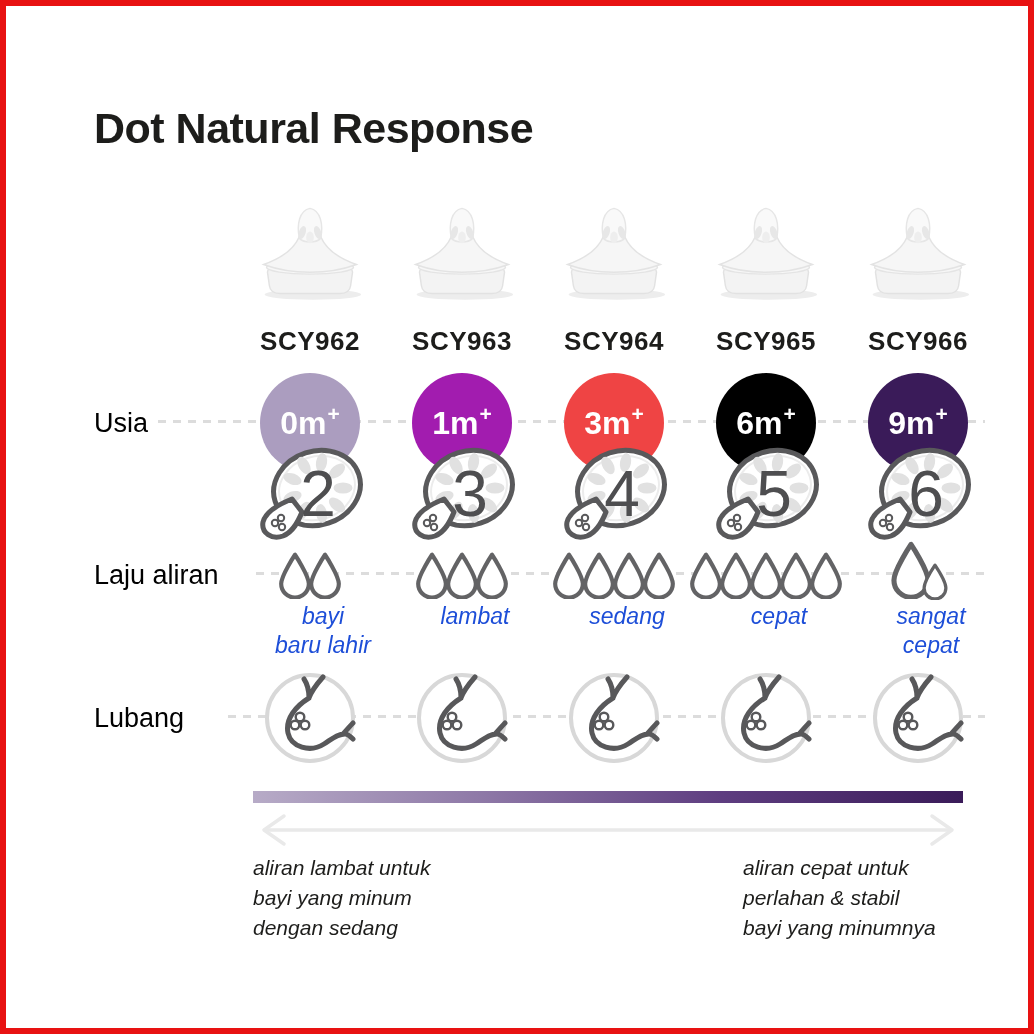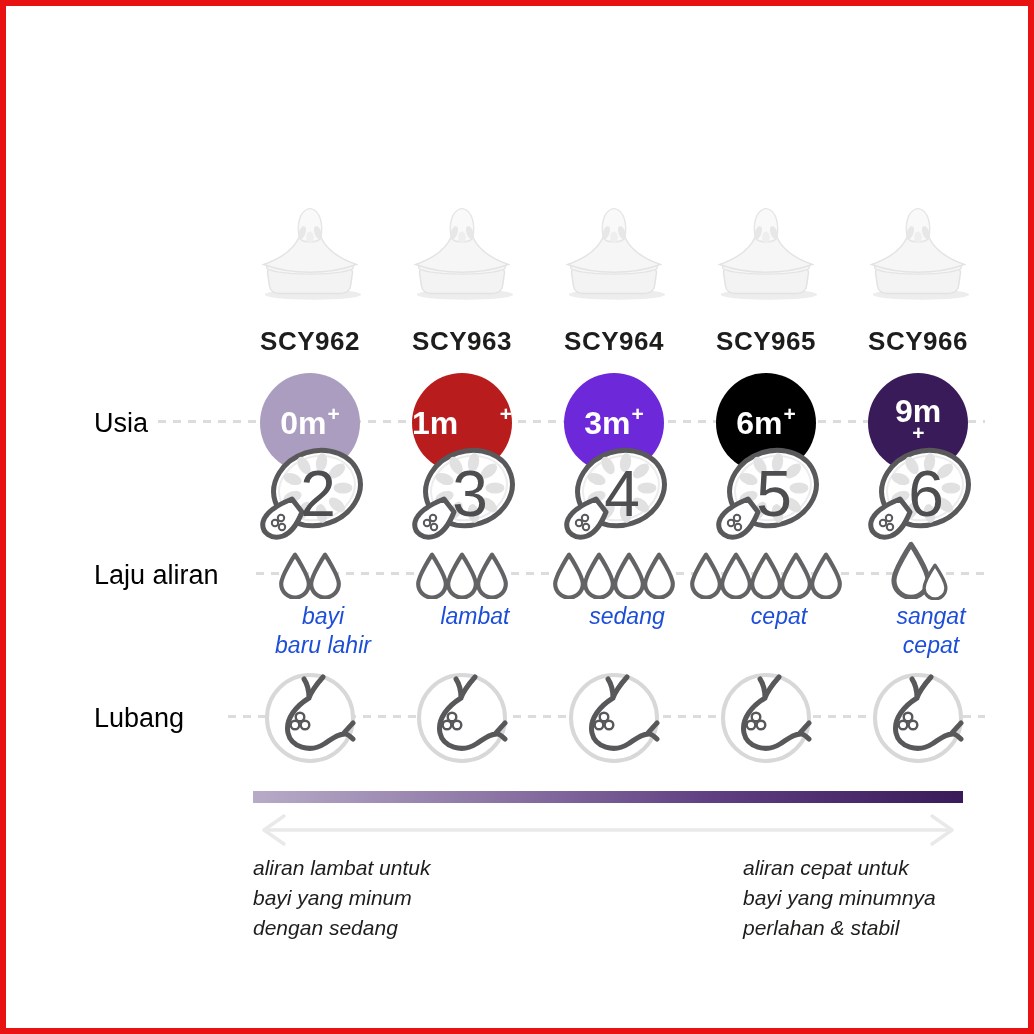--- a/index.html
+++ b/index.html
@@ -122,20 +122,21 @@
           <circle cx="31" cy="53" r="4.3"></circle>
           <circle cx="41" cy="53" r="4.3"></circle>
       </g>
     </symbol>
   </defs>
 </svg>
 
 <div class="page">
   <div class="frame"></div>
 
+  <div class="title">Dot Natural Response</div>
 
   <div class="dashline dash-usia"></div>
   <div class="dashline dash-flow"></div>
   <div class="dashline dash-hole"></div>
 
   <div class="rowlabel usia">Usia</div>
   <div class="rowlabel flow">Laju aliran</div>
   <div class="rowlabel hole">Lubang</div>
 
   <div class="cols photos-row">
@@ -189,51 +190,51 @@
       <div class="age-circle" style="background-color: rgb(171, 157, 191);">
           <span>0m</span>
           <span class="plus">+</span>
         </div>
       <svg class="num-icon" viewBox="0 0 110 100">
           <use href="#sym-teatnum"></use>
           <text class="nico-num" x="63" y="72">2</text>
         </svg>
     </div>
     <div class="cell">
-      <div class="age-circle" style="background-color: #b91c1c; justify-content: space-between;">
+      <div class="age-circle" style="background-color: #a21caf;">
           <span>1m</span>
           <span class="plus">+</span>
         </div>
       <svg class="num-icon" viewBox="0 0 110 100">
           <use href="#sym-teatnum"></use>
           <text class="nico-num" x="63" y="72">3</text>
         </svg>
     </div>
     <div class="cell">
-      <div class="age-circle" style="background-color: #6d28d9;">
+      <div class="age-circle" style="background-color: #ef4444;">
           <span>3m</span>
           <span class="plus">+</span>
         </div>
       <svg class="num-icon" viewBox="0 0 110 100">
           <use href="#sym-teatnum"></use>
           <text class="nico-num" x="63" y="72">4</text>
         </svg>
     </div>
     <div class="cell">
       <div class="age-circle" style="background-color: #000000;">
           <span>6m</span>
           <span class="plus">+</span>
         </div>
       <svg class="num-icon" viewBox="0 0 110 100">
           <use href="#sym-teatnum"></use>
           <text class="nico-num" x="63" y="72">5</text>
         </svg>
     </div>
     <div class="cell">
-      <div class="age-circle" style="background-color: rgb(58, 27, 89); flex-direction: column;">
+      <div class="age-circle" style="background-color: rgb(58, 27, 89);">
           <span>9m</span>
           <span class="plus">+</span>
         </div>
       <svg class="num-icon" viewBox="0 0 110 100">
           <use href="#sym-teatnum"></use>
           <text class="nico-num" x="63" y="72">6</text>
         </svg>
     </div>
   </div>
 
@@ -360,16 +361,16 @@
     </g>
   </svg>
 
   <div class="foot left">
     <div>aliran lambat untuk</div>
     <div>bayi yang minum</div>
     <div>dengan sedang</div>
   </div>
   <div class="foot right">
     <div>aliran cepat untuk</div>
+    <div>perlahan &amp; stabil</div>
     <div>bayi yang minumnya</div>
-    <div>perlahan &amp; stabil</div>
   </div>
 </div>
 
 </body></html>

